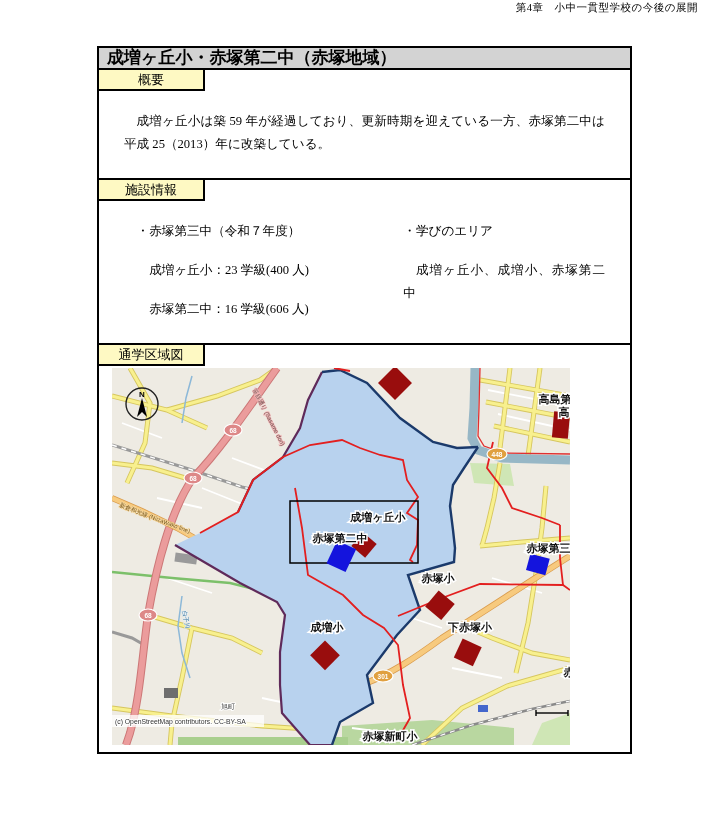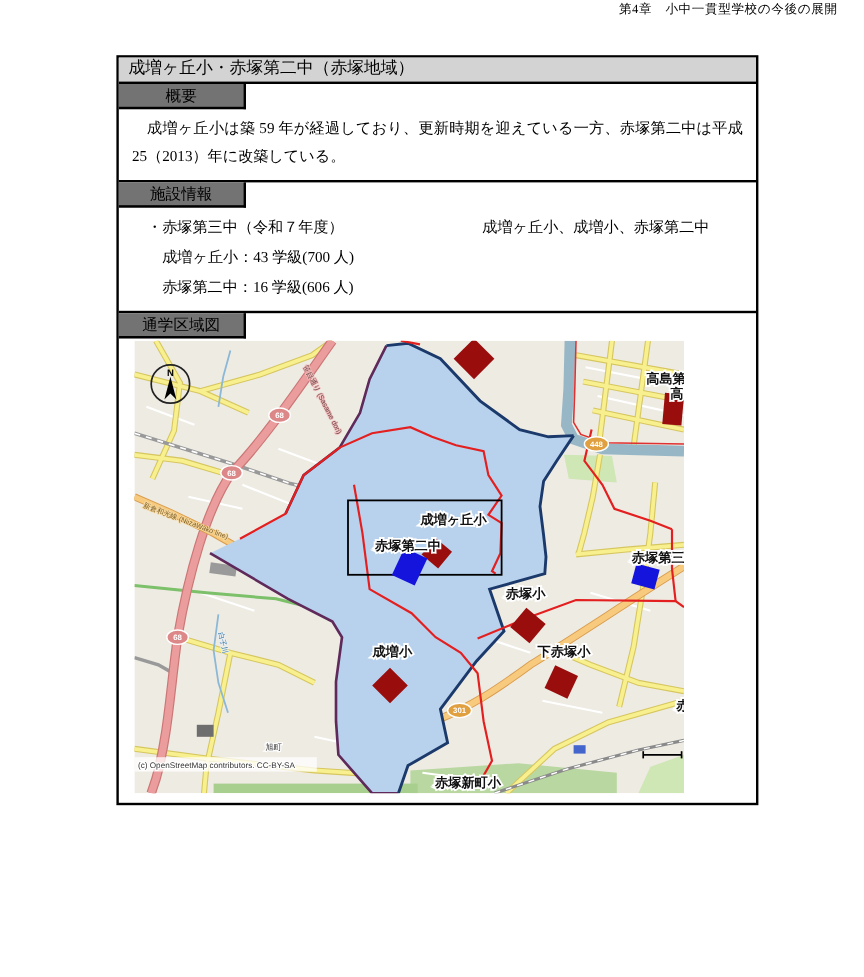--- a/index.html
+++ b/index.html
@@ -1,27 +1,27 @@
 <!DOCTYPE html>
 <html><head>
 <meta charset="utf-8">
 <style>
   html,body{margin:0;padding:0;}
   body{width:720px;height:814px;background:#ffffff;position:relative;
        font-family:"Liberation Serif","DejaVu Serif",serif;color:#000;}
   .page-header{position:absolute;top:1px;right:22px;font-size:10.5px;letter-spacing:.5px;}
   .doc{position:absolute;left:97px;top:46px;width:531px;border:2px solid #000;background:#fff;}
   .titlebar{background:#d3d3d3;border-bottom:2px solid #000;height:20px;line-height:20px;
-            padding-left:8px;font-size:14px;}
+            padding-left:8px;font-size:17px;font-weight:bold;}
   .section{position:relative;border-bottom:2px solid #000;}
   .section:last-child{border-bottom:none;}
-  .tab{width:104px;height:19px;line-height:19px;text-align:center;background:#737373;
+  .tab{width:104px;height:19px;line-height:19px;text-align:center;background:#fef9c3;
        border-right:2px solid #000;border-bottom:2px solid #000;font-size:13px;}
   .content{padding:3px 9px 7px 9px;font-size:12.6px;line-height:1.8;}
-  .content p{margin:2px;text-indent:1em;text-align:justify;}
+  .content p{margin:16px;text-indent:1em;text-align:justify;}
   .fac-cols{display:flex;}
   .fac-col-l{width:52%;}
   .fac-col-r{width:48%;}
   .fac-line{margin:0;}
   .fac-ind{padding-left:1em;}
   .map-wrap{margin:2px 0 3px 13px;}
   svg text{font-family:"Liberation Sans","DejaVu Sans",sans-serif;}
   .schl{font-size:11px;font-weight:bold;fill:#111;stroke:#ffffff;stroke-width:3px;paint-order:stroke;}
   .tiny{font-size:7px;fill:#444;stroke:#fff;stroke-width:2px;paint-order:stroke;}
   .roadname{font-size:6px;fill:#6b4a4a;stroke:#f2b9b9;stroke-width:1.2px;paint-order:stroke;}
@@ -44,24 +44,25 @@
       <p>成増ヶ丘小は築 59 年が経過しており、更新時期を迎えている一方、赤塚第二中は平成 25（2013）年に改築している。</p>
     </div>
   </div>
 
   <div class="section">
     <div class="tab">施設情報</div>
     <div class="content">
       <div class="fac-cols">
         <div class="fac-col-l">
           <p class="fac-line">・赤塚第三中（令和７年度）</p>
-          <p class="fac-line fac-ind">成増ヶ丘小：43 学級(700 人)</p>
+          <p class="fac-line fac-ind">成増ヶ丘小：23 学級(400 人)</p>
           <p class="fac-line fac-ind">赤塚第二中：16 学級(606 人)</p>
         </div>
         <div class="fac-col-r">
+          <p class="fac-line">・学びのエリア</p>
           <p class="fac-line fac-ind">成増ヶ丘小、成増小、赤塚第二中</p>
         </div>
       </div>
     </div>
   </div>
 
   <div class="section">
     <div class="tab">通学区域図</div>
     <div class="map-wrap">
       <svg width="458" height="377" viewBox="0 0 458 377">

